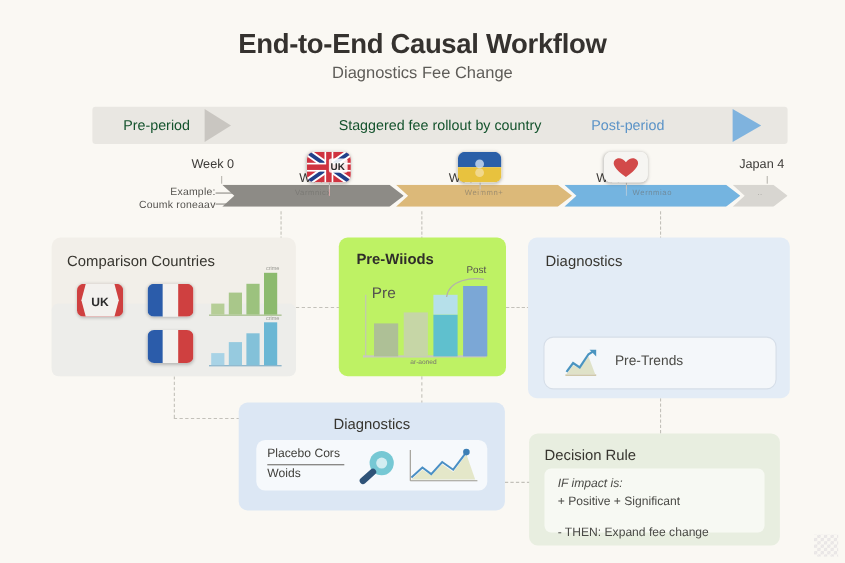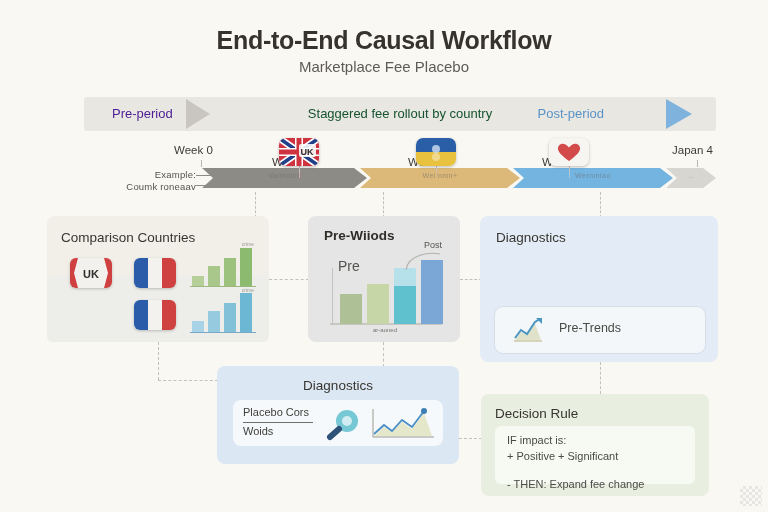--- a/index.html
+++ b/index.html
@@ -21,21 +21,21 @@
     position:absolute;left:0;right:0;top:58px;text-align:center;
     font-size:15px;color:#5e5c58;
   }
 
   
   .phase-band{
     position:absolute;left:84px;top:97px;width:632px;height:34px;
     background:#e9e7e2;border-radius:3px;
   }
   .phase-band .pre-label{
-    position:absolute;left:28px;top:9px;font-size:13px;color:#4c1d95;
+    position:absolute;left:28px;top:9px;font-size:13px;color:#14532d;
   }
   .phase-band .mid-label{
     position:absolute;left:0;right:0;top:9px;text-align:center;
     font-size:13px;color:#14532d;
   }
   .phase-band .post-label{
     position:absolute;right:112px;top:9px;font-size:13px;color:#5b93c7;
   }
   .band-arrow{
     position:absolute;top:0px;width:46px;height:34px;
@@ -82,40 +82,40 @@
   
   .panel{position:absolute;border-radius:8px;}
   .panel-title{
     position:absolute;font-size:13.5px;color:#37352f;font-weight:normal;text-align:center;
   }
   .panel.cmp{left:47px;top:216px;width:222px;height:126px;background:#f2efe9;}
   .panel.cmp .row2{
     position:absolute;left:0;top:60px;width:222px;height:66px;
     background:#ededea;border-radius:6px;
   }
-  .panel.mid{left:308px;top:216px;width:152px;height:126px;background:#e5e5e5;}
+  .panel.mid{left:308px;top:216px;width:152px;height:126px;background:#bef264;}
   .panel.diag{left:480px;top:216px;width:238px;height:146px;background:#e3ecf6;}
   .panel.diag2{left:217px;top:366px;width:242px;height:98px;background:#dce7f4;}
   .panel.rule{left:481px;top:394px;width:228px;height:102px;background:#e8eee0;}
 
   .diag-item{
     position:absolute;left:14px;width:210px;height:46px;
     background:#f4f7fa;border:1px solid #d6dee8;border-radius:9px;
   }
   .diag-item .lab{
     position:absolute;left:64px;top:14px;font-size:12.5px;color:#4a4a46;
   }
   .diag-item .ic{position:absolute;left:16px;top:9px;width:34px;height:28px;}
 
   .rule-box{
     position:absolute;left:14px;top:32px;width:200px;height:58px;
     background:#f7f9f3;border-radius:6px;
   }
   .rule-line{position:absolute;left:12px;font-size:11px;color:#4a4a46;white-space:nowrap;}
-  .rule-line.r1{top:8px;}
+  .rule-line.r1{top:8px;font-style:italic;}
   .rule-line.r2{top:24px;}
   .rule-line.r3{top:52px;}
 
   
   .mini{position:absolute;}
   .mini .bar{position:absolute;bottom:2px;}
   .mini .base{position:absolute;bottom:1px;left:0;right:0;height:1px;}
   .mini .cap{position:absolute;top:-5px;right:2px;font-size:5px;color:#9a9a94;}
 
   .flagfr{position:absolute;width:42px;height:30px;border-radius:6px;overflow:hidden;
@@ -144,21 +144,21 @@
       linear-gradient(45deg,#d8d4d9 25%,transparent 25%,transparent 75%,#d8d4d9 75%);
     background-size:6px 6px;background-position:0 0,3px 3px;
   }
 </style>
 </head>
 <body>
 
 <div class="canvas">
 
   <div class="title">End-to-End Causal Workflow</div>
-  <div class="subtitle">Marketplace Fee Placebo</div>
+  <div class="subtitle">Diagnostics Fee Change</div>
 
   <div class="phase-band">
     <div class="pre-label">Pre-period</div>
     <div class="mid-label">Staggered fee rollout by country</div>
     <div class="post-label">Post-period</div>
     <div class="band-arrow gray">
       <svg width="46" height="34" viewBox="0 0 46 34">
           <path d="M2 2 L26 17 L2 32 Z" fill="#c9c6c1"></path>
         </svg>
     </div>

